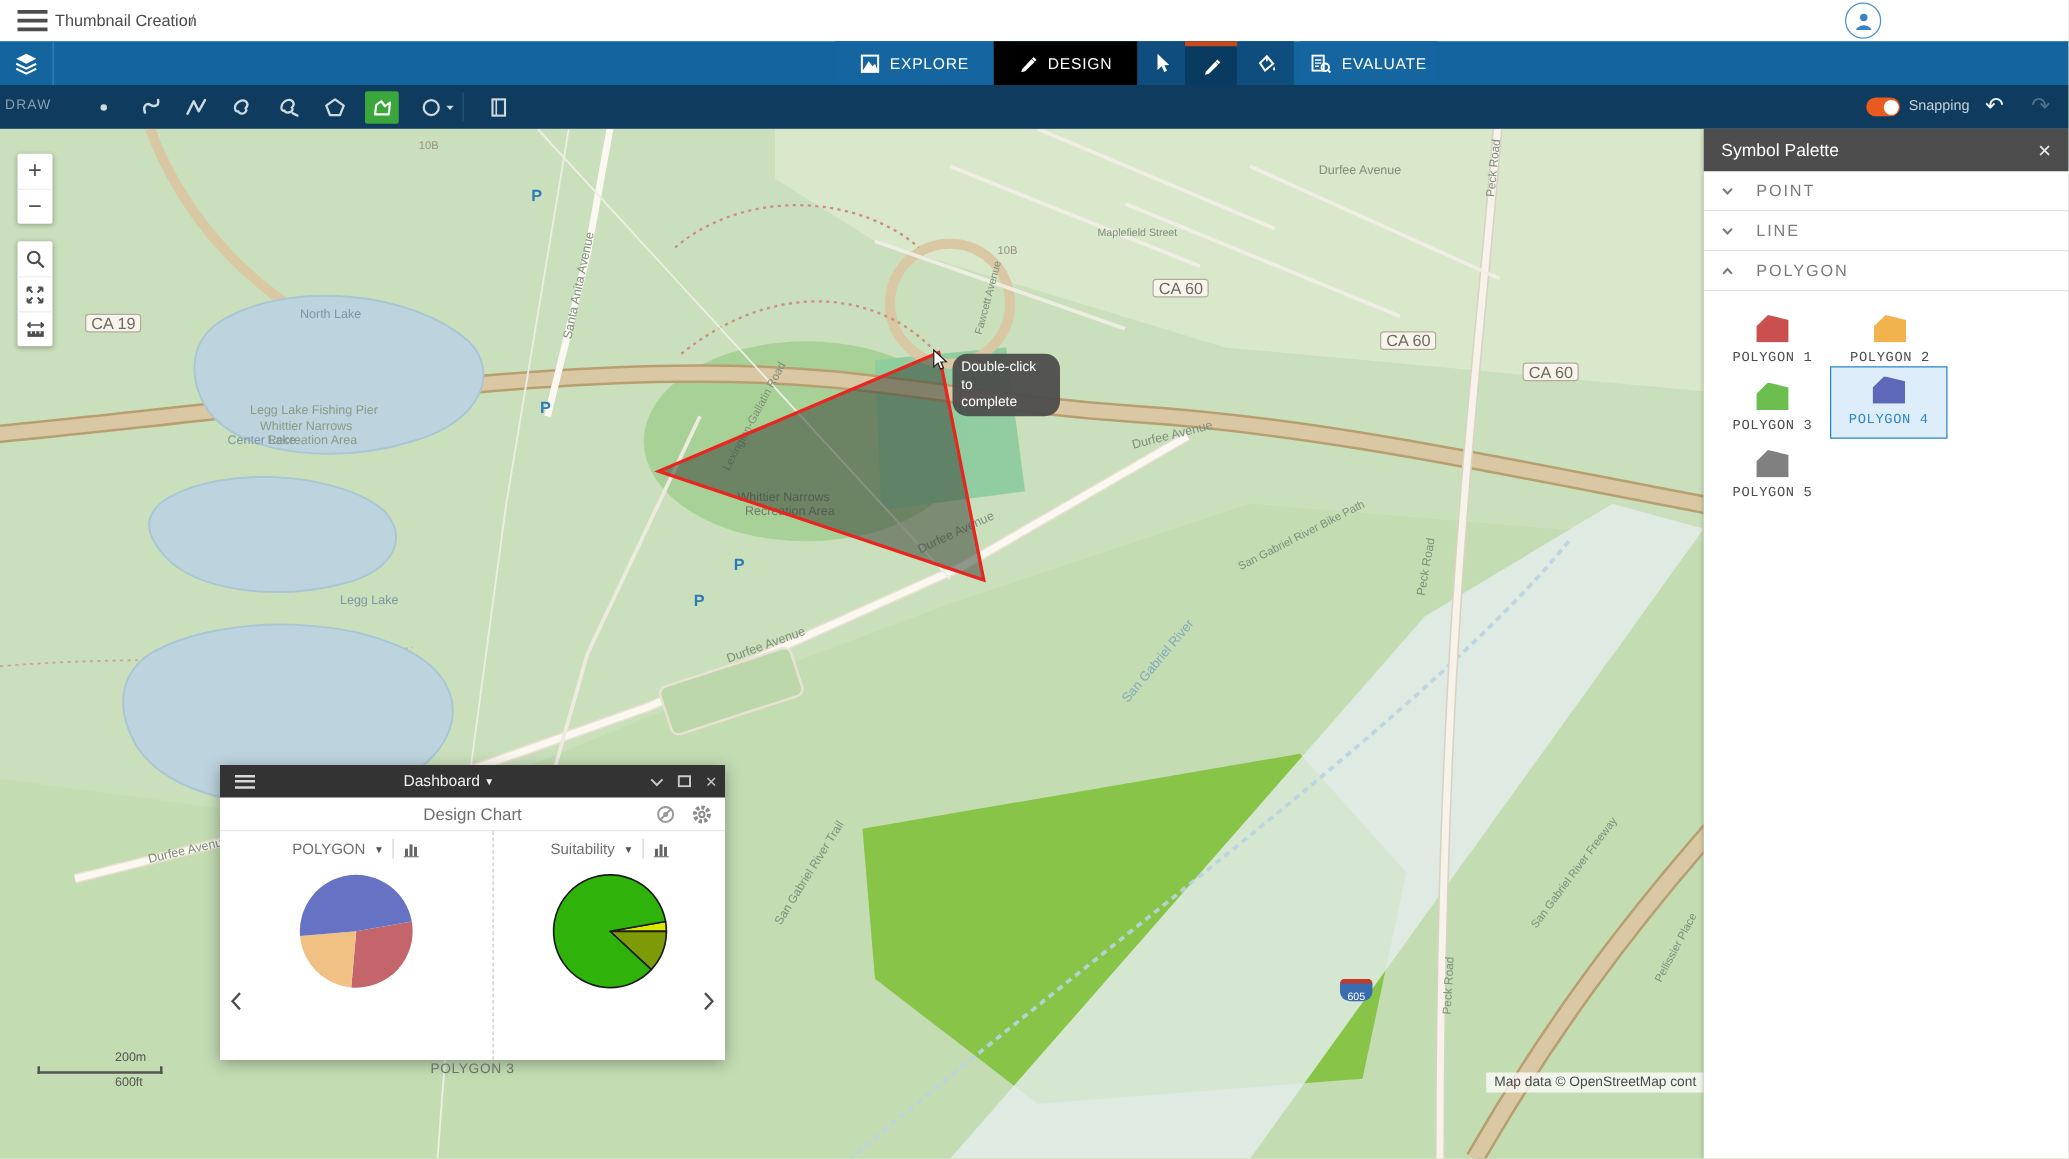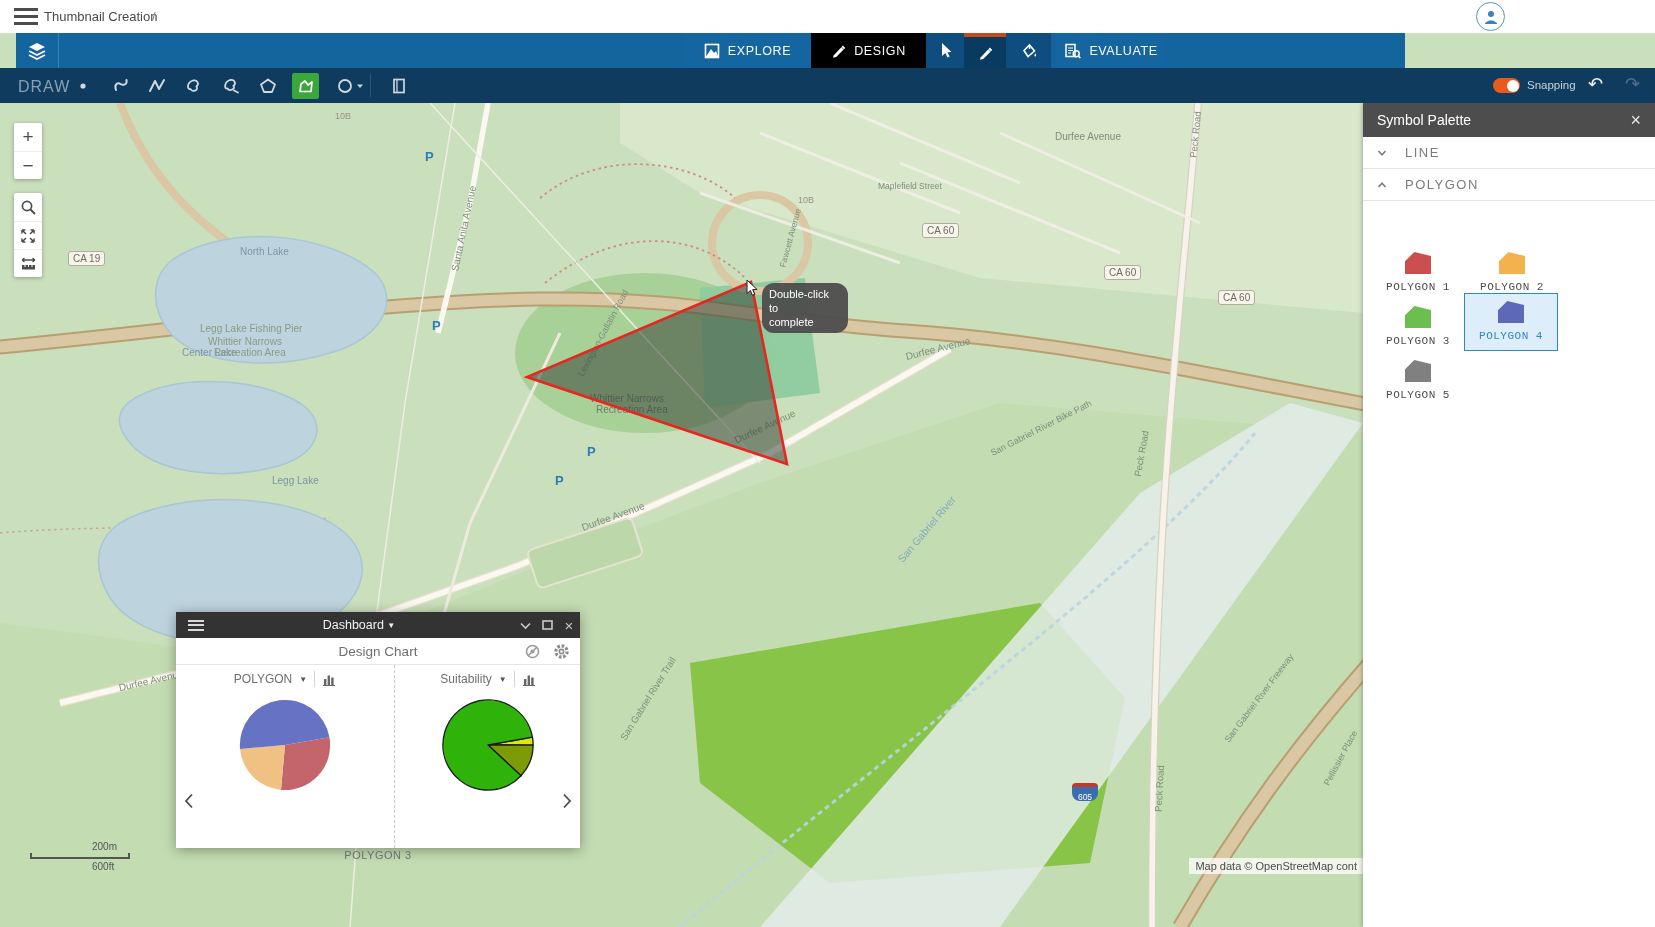--- a/index.html
+++ b/index.html
@@ -11,53 +11,53 @@
   .hamburger { position:absolute; left:14px; top:8px; width:24px; height:17px; cursor:pointer; }
   .hamburger div { height:3px; background:#4d4d4d; margin-bottom:4px; }
   .crumb { position:absolute; top:9px; font-size:13px; color:#4a4a4a; }
   .crumb1 { left:44px; }
   .crumbsep { left:152px; color:#8a8a8a; }
   .crumb2 { left:168px; color:#2f86c2; cursor:pointer;margin-top:36px; }
   .crumb2 .caret { font-size:8px; vertical-align:2px; }
   .avatar { position:absolute; left:1476px; top:2px; width:29px; height:29px; border:1.5px solid #4f94cd; border-radius:50%; background:#fff; display:flex; align-items:center; justify-content:center; }
 
   
-  .navbar { position:absolute; left:16px; top:33px; width:1389px; height:35px; background:#14659e; z-index:40; }
+  .navbar { position:absolute; left:0; top:33px; width:1655px; height:35px; background:#14659e; z-index:40; }
   .nav-left-sep { position:absolute; left:42px; top:0; width:1px; height:35px; background:#3a80b1; }
   .navbtn { position:absolute; top:0; height:35px; display:flex; align-items:center; justify-content:center; gap:8px; color:#ffffff; font-size:12.5px; letter-spacing:0.6px; cursor:pointer; }
   .nb-layers { left:0; width:42px; }
   .nb-explore { left:668px; width:127px; background:#1566a0; }
   .nb-design { left:795px; width:115px; background:#000000; }
   .nb-cursor { left:910px; width:38px; background:#0e4d7d; }
   .nb-pencil { left:948px; width:42px; background:#093a5f; border-top:4px solid #c7491c; }
   .nb-bucket { left:990px; width:45px; background:#0e4d7d; }
   .nb-evaluate { left:1040px; width:110px; background:#1566a0; }
 
   
   .drawbar { position:absolute; left:0; top:68px; width:1655px; height:35px; background:#0e3b5e; z-index:40; color:#cfd9e0; }
-  .drawbar .label { position:absolute; left:18px; top:10px; font-size:16px; color:#8aa0b2; letter-spacing:1px; }
+  .drawbar .label { position:absolute; left:4px; top:10px; font-size:11px; color:#8aa0b2; letter-spacing:1px; }
   .dtool { position:absolute; top:0; width:34px; height:35px; display:flex; align-items:center; justify-content:center; cursor:pointer; }
   .dtool.active { background:#3aa63c; width:27px; height:26px; top:5px; border-radius:2px; }
   .d-sep { position:absolute; left:370px; top:6px; width:1px; height:23px; background:#27557b; }
   .snap-toggle { position:absolute; left:1493px; top:10px; width:27px; height:15px; background:#e85a1e; border-radius:8px; cursor:pointer; }
   .snap-toggle .knob { position:absolute; right:1.5px; top:1.5px; width:12px; height:12px; background:#ffffff; border-radius:50%; }
   .snap-label { position:absolute; left:1527px; top:11px; font-size:11.5px; color:#c8d2da; }
   .undo { position:absolute; left:1588px; top:5px; font-size:18px; color:#eff4f8; cursor:pointer; }
   .redo { position:absolute; left:1625px; top:5px; font-size:18px; color:#51708c; cursor:pointer; }
 
   
   .map { position:absolute; left:0; top:103px; width:1363px; height:824px; overflow:hidden; }
   .map svg.base { position:absolute; left:0; top:0; }
   .maplabel { position:absolute; white-space:nowrap; font-size:10px; color:#7e8f7c; transform-origin:center; z-index:5; pointer-events:none; }
   .maplabel.water { color:#7d95a6; }
   .maplabel.river { color:#85a9be; font-size:10.5px; }
   .maplabel.area { color:#8a9b85; }
   .maplabel.dark { color:#707a6c; }
   .parkP { position:absolute; font-size:13px; font-weight:bold; color:#2f7cb5; z-index:5; }
-  .shield { position:absolute; background:#f7f4ec; border:1px solid #b3ac9d; border-radius:3px; font-size:10px; color:#6f6b60; padding:0px 4px; line-height:13px; z-index:5; }
+  .shield { position:absolute; background:#f7f4ec; border:1px solid #b3ac9d; border-radius:3px; font-size:13px; color:#6f6b60; padding:0px 4px; line-height:13px; z-index:5; }
   .ishield { position:absolute; width:26px; height:18px; background:#3a6cb0; border-radius:4px 4px 8px 8px; color:#fff; font-size:8.5px; text-align:center; line-height:20px; border-top:4px solid #c0392b; z-index:5; }
   .overlay-svg { position:absolute; left:0; top:0; z-index:8; pointer-events:none; }
 
   .scalebar { position:absolute; left:30px; top:738px; z-index:6; color:#555; font-size:10px; }
   .scalebar .num { display:block; margin-left:62px; }
   .scalebar .bar { width:100px; height:6px; border-bottom:2px solid #555; border-left:2px solid #555; border-right:2px solid #555; margin:1px 0 2px 0; }
   .attribution { position:absolute; right:0px; top:755px; background:rgba(255,255,255,0.75); font-size:11px; color:#4a4a4a; padding:2px 6px; z-index:6; }
 
   
   .ctrl-panel { position:absolute; width:28px; background:#ffffff; box-shadow:0 1px 4px rgba(0,0,0,0.3); border-radius:2px; z-index:10; }
@@ -371,20 +371,26 @@
       <svg width="16" height="18" viewBox="0 0 16 18">
         <path d="M3,1 L3,14.5 L6.4,11.5 L8.4,16.3 L10.8,15.3 L8.7,10.6 L13,10.4 Z" fill="#fff" stroke="#222" stroke-width="1"></path>
       </svg>
     </div>
   </div>
 
   <div class="palette">
     <div class="pal-head">
       <span class="t">Symbol Palette</span>
       <span class="pal-close">×</span>
+    </div>
+    <div class="pal-sec">
+      <svg class="chev" viewBox="0 0 10 10">
+          <path d="M1.5,3 L5,6.8 L8.5,3" fill="none" stroke="#7b7b7b" stroke-width="1.6"></path>
+        </svg>
+      <span>POINT</span>
     </div>
     <div class="pal-sec">
       <svg class="chev" viewBox="0 0 10 10">
           <path d="M1.5,3 L5,6.8 L8.5,3" fill="none" stroke="#7b7b7b" stroke-width="1.6"></path>
         </svg>
       <span>LINE</span>
     </div>
     <div class="pal-sec">
       <svg class="chev" viewBox="0 0 10 10">
           <path d="M1.5,7 L5,3.2 L8.5,7" fill="none" stroke="#7b7b7b" stroke-width="1.6"></path>

